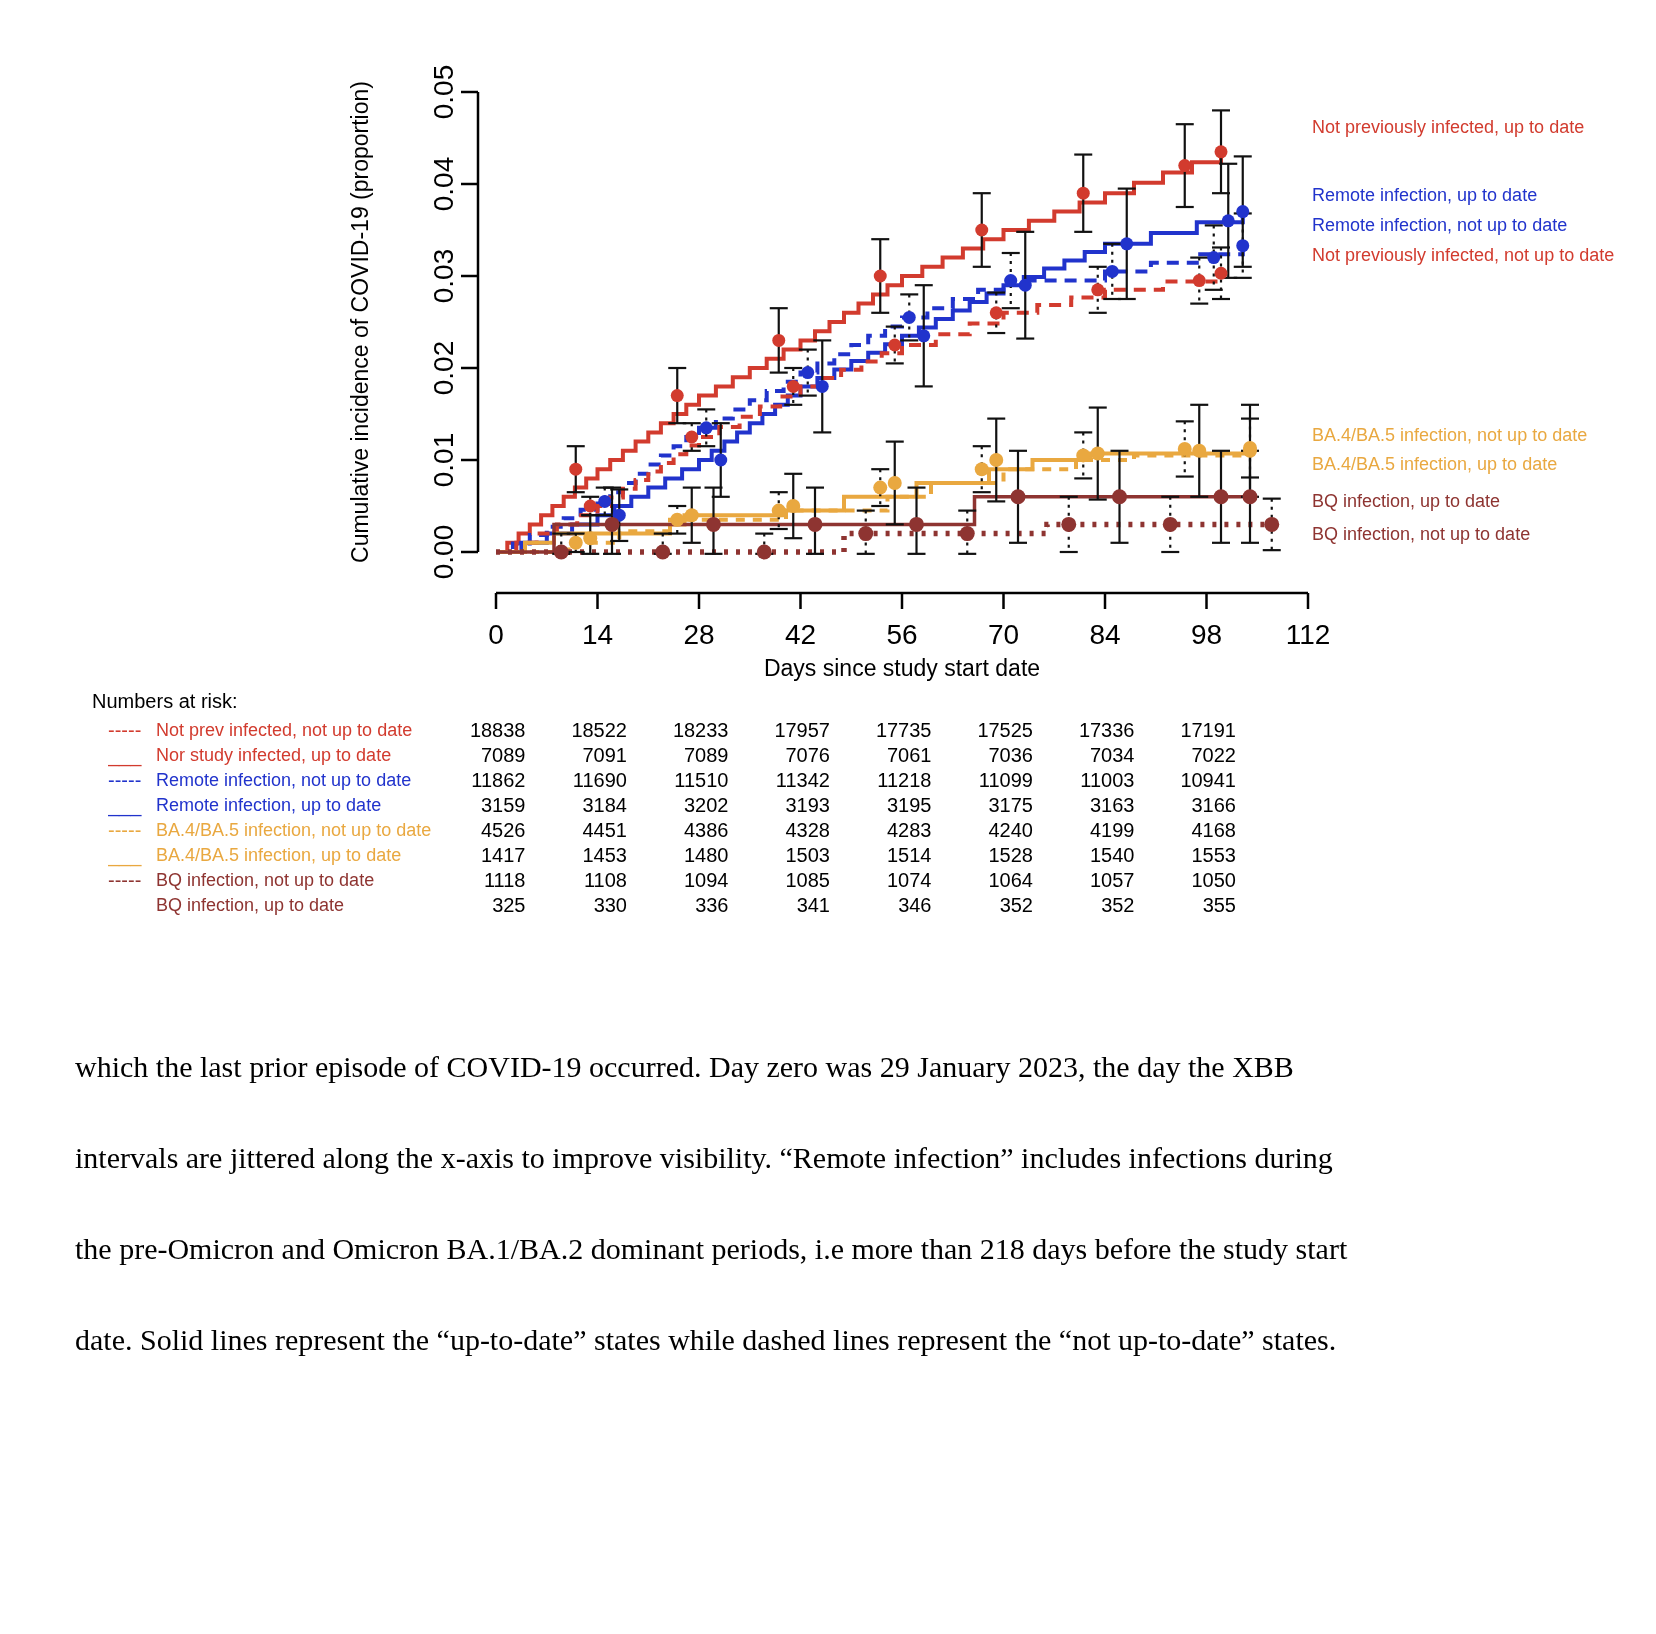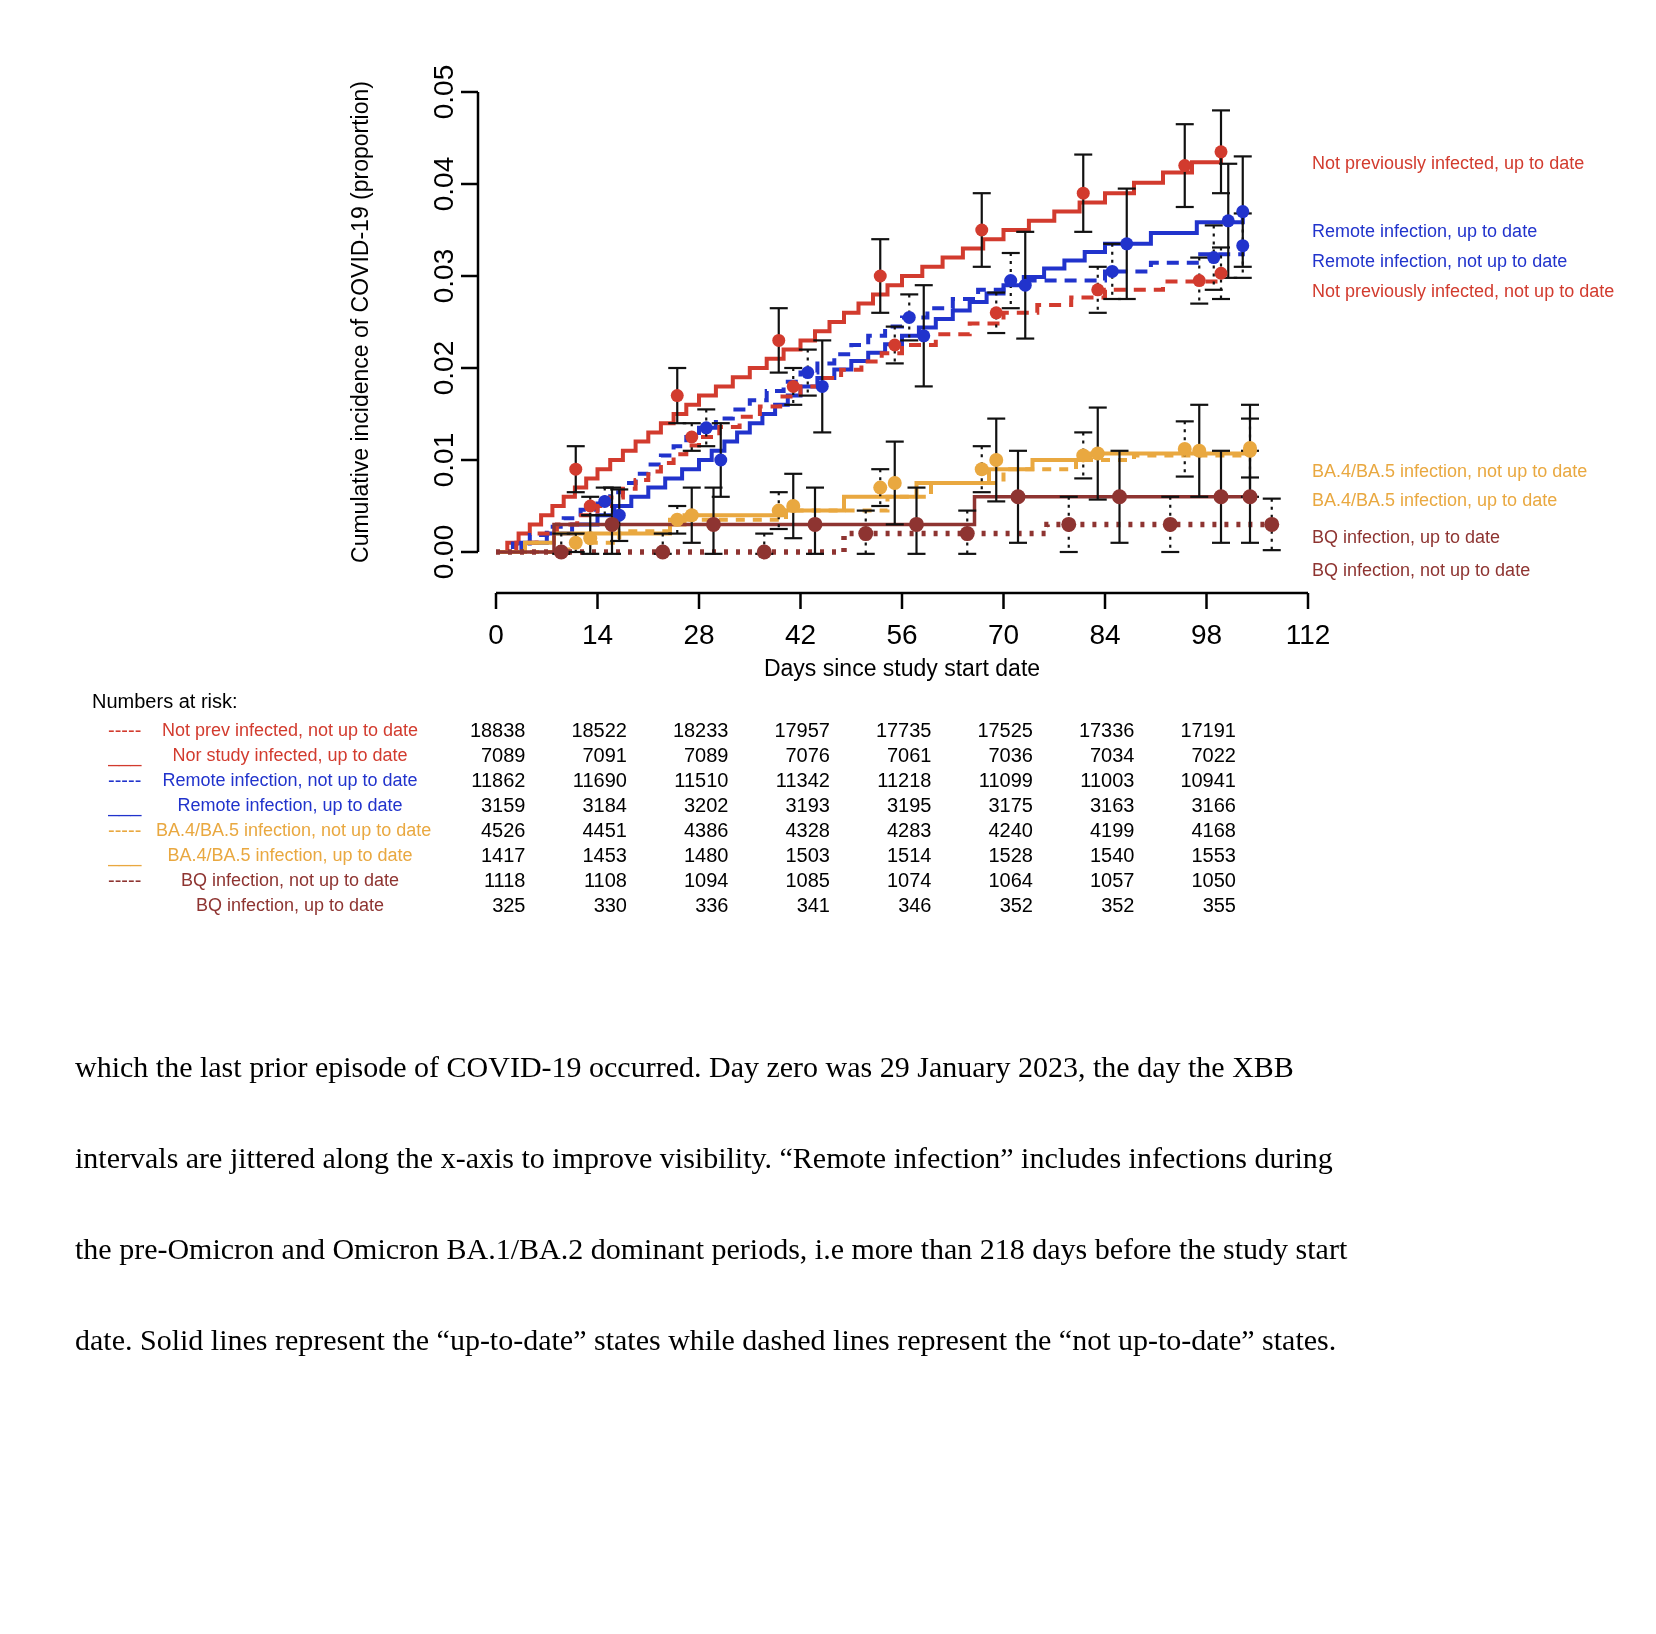--- a/index.html
+++ b/index.html
@@ -1,24 +1,24 @@
 <!DOCTYPE html>
 <html><head>
 <meta charset="utf-8">
 <style>
   html,body{margin:0;padding:0;background:#ffffff;}
   .page{position:relative;width:1656px;height:1634px;background:#ffffff;overflow:hidden;
         font-family:"Liberation Sans",sans-serif;color:#000;}
   .plot-svg{position:absolute;left:0;top:0;}
-  .legend-item{position:absolute;left:1312px;font-size:18px;white-space:nowrap;font-weight:400;margin-top:36px;}
+  .legend-item{position:absolute;left:1312px;font-size:18px;white-space:nowrap;font-weight:400;}
   .nar-title{position:absolute;left:92px;top:690px;font-size:20px;color:#000;}
   .nar-rows{position:absolute;left:108px;top:718px;}
   .nar-row{display:flex;height:25px;line-height:25px;font-size:20px;}
   .nar-prefix{display:inline-block;width:48px;overflow:hidden;}
-  .nar-label{display:inline-block;width:268px;white-space:nowrap;overflow:visible;font-size:18px;text-align:center;}
+  .nar-label{display:inline-block;width:268px;white-space:nowrap;overflow:visible;font-size:18px;}
   .nar-cell{width:101.5px;text-align:right;color:#000;flex:0 0 auto;}
   .caption{position:absolute;left:75px;top:1050px;width:1545px;color:#000;}
   .cap-line{height:91px;white-space:nowrap;font-family:"Liberation Serif",serif;font-size:30px;}
   .cap-label{font-weight:bold;}
 </style>
 </head>
 <body>
 
 <div class="page">
 

